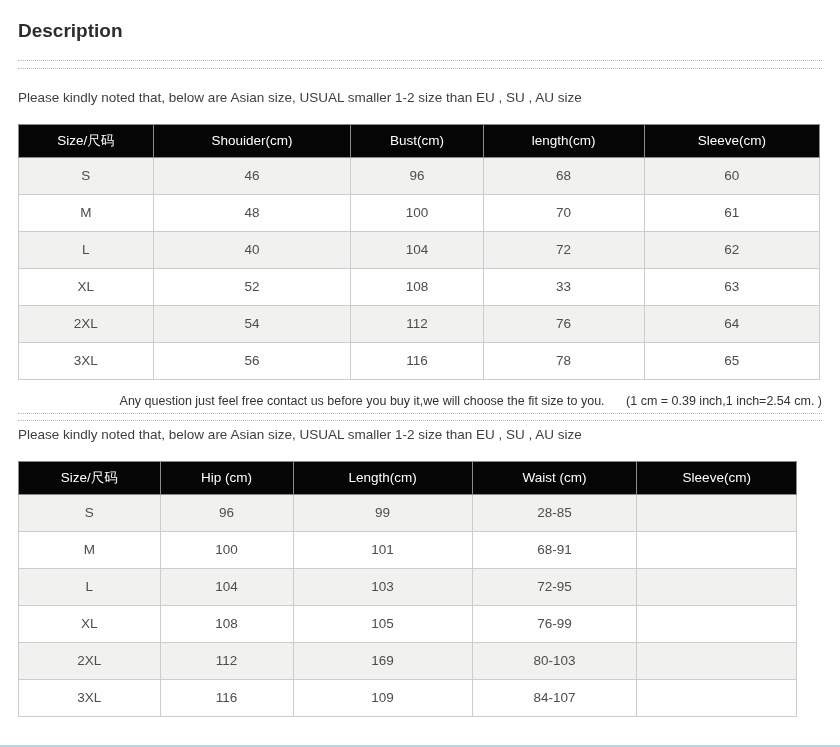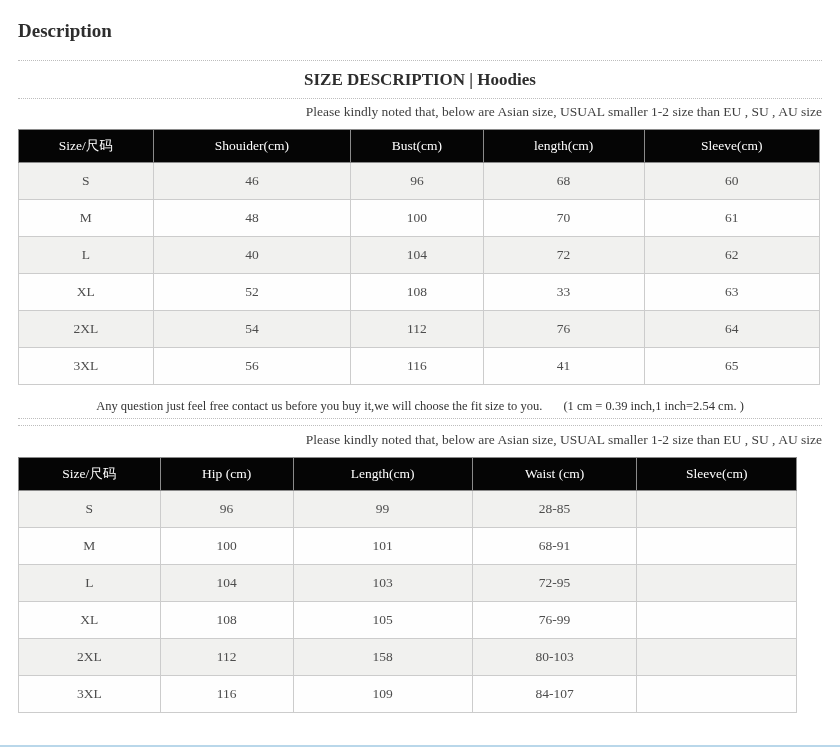--- a/index.html
+++ b/index.html
@@ -16,21 +16,21 @@
   }
   * { box-sizing: border-box; }
   html, body {
     margin: 0; padding: 0;
     width: 840px; height: 747px;
     background: #ffffff;
     overflow: hidden;
     font-family: "Liberation Sans", "DejaVu Sans", sans-serif;
     position: relative;
   }
-  .page { padding: 20px 18px 5px 18px; font-family: Liberation Serif, serif; }
+  .page { padding: 20px 18px 5px 18px; }
   h1.page-title {
     margin: 0; padding: 0;
     font-size: 19px; font-weight: bold;
     color: var(--heading_text);
     line-height: 1.2;
   }
   .divider {
     border-top: 1px dotted var(--divider);
     height: 0; width: 100%;
   }
@@ -39,31 +39,31 @@
   .d3 { margin-top: 4px; }
   .d4 { margin-top: 6px; }
   h2.section-title {
     margin: 8px 0 0 0; padding: 0;
     text-align: center;
     font-size: 17px; font-weight: bold;
     color: var(--heading_text);
     line-height: 22px;
   }
   p.note {
-    margin: 4px 0 0 0; padding: 0;
-    text-align: right;
+    margin: 20px 0 0 0; padding: 0;
+    text-align: left;
     font-size: 13.5px;
     color: #3f3f3f;
     line-height: 17px;
   }
   p.note.n2 { margin-top: 5px; }
   table.size-table {
     border-collapse: collapse;
     table-layout: fixed;
-    margin-top: 9px;
+    margin-top: 18px;
   }
   table.t1 { width: 802px; }
   table.t2 { width: 779px; }
   table.size-table th {
     background: var(--header_bg);
     color: var(--header_text);
     font-weight: normal;
     font-size: 13.5px;
     height: 33px;
     border: 1px solid var(--header_border);
@@ -75,21 +75,21 @@
     border: 1px solid var(--border);
     font-size: 13.5px;
     color: var(--body_text);
     text-align: center;
     background: var(--row_bg);
     padding: 0 2px;
   }
   table.size-table tbody tr:nth-child(odd) td { background: var(--row_alt_bg); }
   p.footnote {
     margin: 14px 0 0 0; padding: 0;
-    text-align: center;
+    text-align: right;
     font-size: 12.5px;
     color: #333333;
     line-height: 15px;
   }
   p.footnote .conv { margin-left: 18px; }
   .bottom-line {
     position: absolute;
     left: 0; bottom: 0;
     width: 100%; height: 2px;
     background: var(--bottom_line);
@@ -98,21 +98,20 @@
 </head>
 <body>
 
 <div class="page">
 
   <h1 class="page-title">Description</h1>
 
   <div class="divider d1"></div>
 
   <section>
-    <h2 class="section-title">SIZE DESCRIPTION | Hoodies</h2>
     <div class="divider d2"></div>
     <p class="note">Please kindly noted that, below are Asian size, USUAL smaller 1-2 size than EU , SU , AU size</p>
     <table class="size-table t1">
         <colgroup>
           <col style="width: 16.8%;">
           <col style="width: 24.7%;">
           <col style="width: 16.5%;">
           <col style="width: 20.1%;">
           <col style="width: 21.9%;">
         </colgroup>
@@ -158,21 +157,21 @@
             <td>2XL</td>
             <td>54</td>
             <td>112</td>
             <td>76</td>
             <td>64</td>
           </tr>
           <tr>
             <td>3XL</td>
             <td>56</td>
             <td>116</td>
-            <td>41</td>
+            <td>78</td>
             <td>65</td>
           </tr>
         </tbody>
       </table>
     <p class="footnote">
       <span>Any question just feel free contact us before you buy it,we will choose the fit size to you.</span>
       <span class="conv">(1 cm = 0.39 inch,1 inch=2.54 cm. )</span>
     </p>
   </section>
 
@@ -223,21 +222,21 @@
           <tr>
             <td>XL</td>
             <td>108</td>
             <td>105</td>
             <td>76-99</td>
             <td></td>
           </tr>
           <tr>
             <td>2XL</td>
             <td>112</td>
-            <td>158</td>
+            <td>169</td>
             <td>80-103</td>
             <td></td>
           </tr>
           <tr>
             <td>3XL</td>
             <td>116</td>
             <td>109</td>
             <td>84-107</td>
             <td></td>
           </tr>

